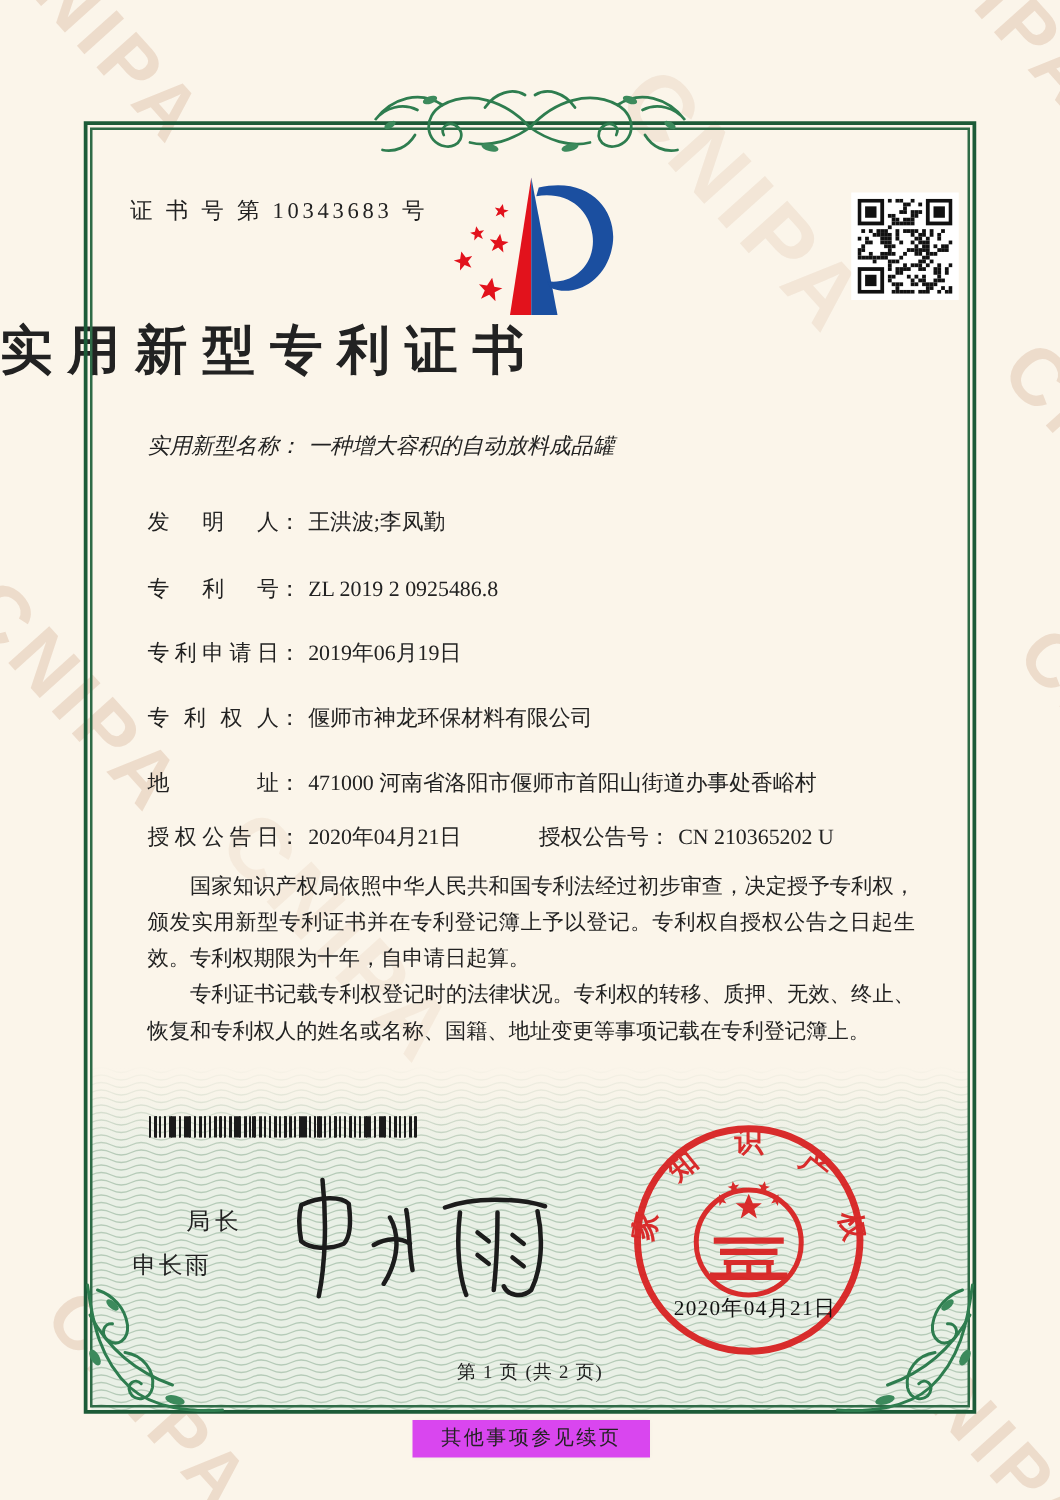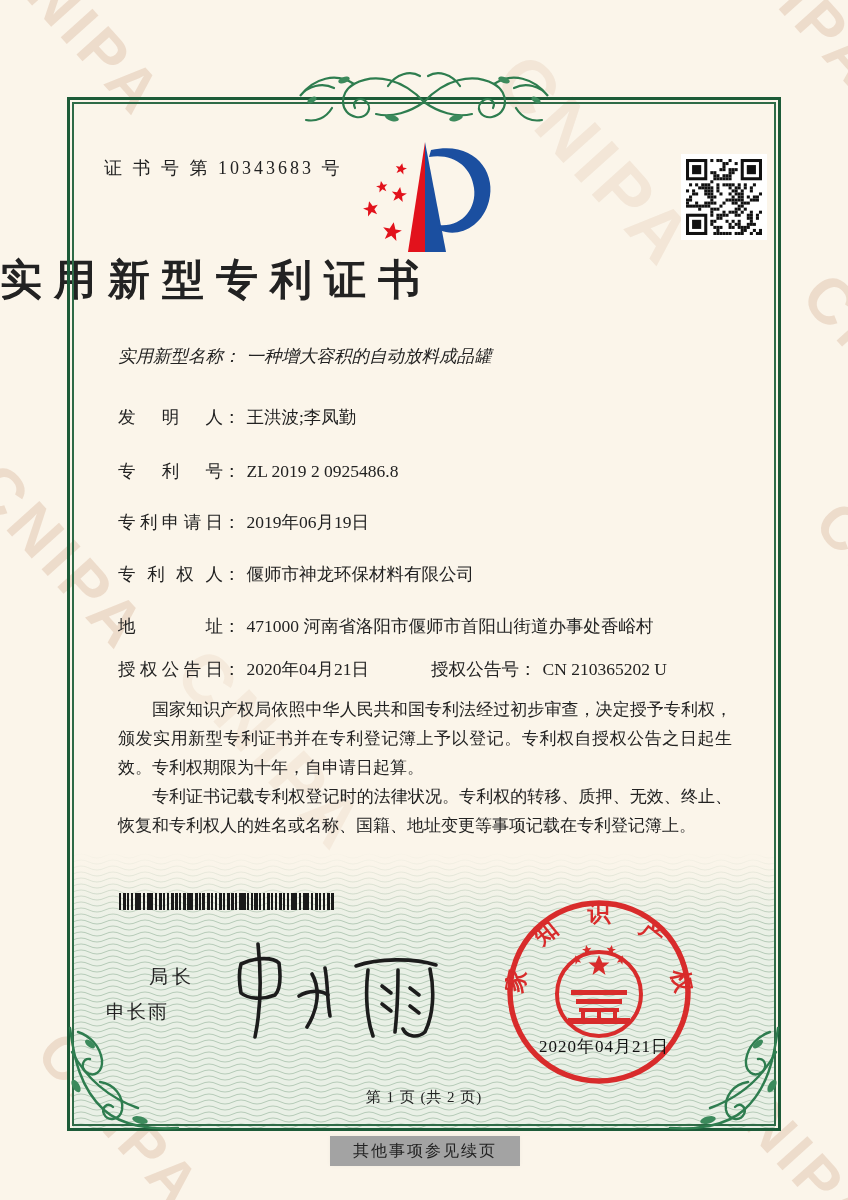--- a/index.html
+++ b/index.html
@@ -114,21 +114,21 @@
     font-size:17px;letter-spacing:1px;text-align:center;color:#111;
   }
 
   .page-info{
     position:absolute;left:0;right:0;top:1088px;text-align:center;
     font-size:15px;z-index:2;letter-spacing:1px;
   }
 
   .footer-note{
     position:absolute;left:330px;top:1136px;width:190px;height:30px;
-    background:#a3a3a3;z-index:2;
+    background:#d946ef;z-index:2;
     text-align:center;line-height:30px;font-size:16px;letter-spacing:2px;
     box-shadow:0 0 4px rgba(0,0,0,0.04);
   }
 
   .ornament{position:absolute;z-index:4;pointer-events:none;}
   .orn-top{left:292px;top:56px;width:264px;height:84px;}
   .orn-bl{left:60px;top:1022px;width:125px;height:112px;}
   .orn-br{left:663px;top:1022px;width:125px;height:112px;transform:scaleX(-1);}
 </style>
 </head>

